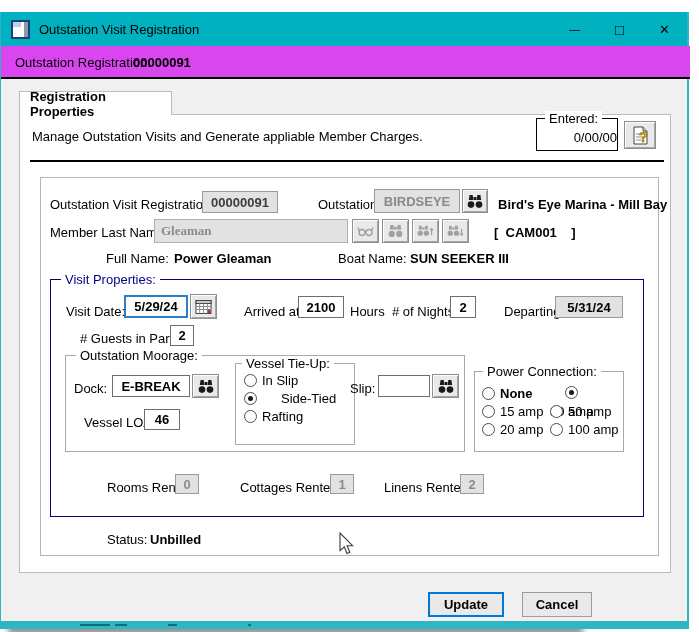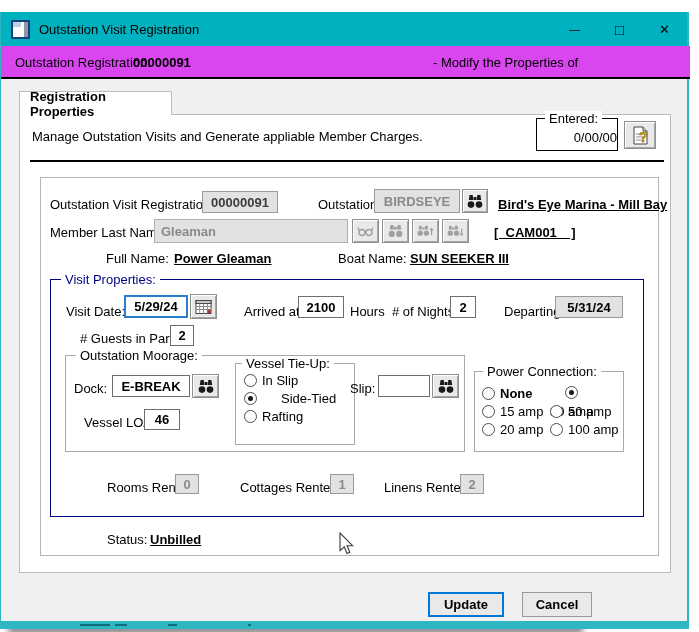--- a/index.html
+++ b/index.html
@@ -26,30 +26,30 @@
   .hdr .lbl{position:absolute;left:14px;top:9px;}
   .hdr .num{position:absolute;left:132px;top:9px;font-weight:bold;}
   .hdr .mod{position:absolute;left:432px;top:9px;}
   
   .tab{position:absolute;left:18px;top:79px;width:153px;height:24px;background:#fff;
        border:1px solid #bcbcbc;border-bottom:none;z-index:3;font-weight:bold;
        display:flex;align-items:center;padding-left:10px;}
   .panel{position:absolute;left:18px;top:102px;width:652px;height:459px;background:#fff;
          border:1px solid #bcbcbc;z-index:2;}
   .abs{position:absolute;}
-  .b{font-weight:bold;text-decoration:underline;}
+  .b{font-weight:bold;}
   
   .groupbox{position:absolute;border:1px solid #a8a8a8;}
   .groupbox.navy{border-color:#000080;}
   .legend{position:absolute;top:-8px;left:10px;background:#fff;padding:0 4px;white-space:nowrap;}
   .legend.navy{color:#000080;}
   
   .field{position:absolute;border:1px solid #6e6e6e;background:#fff;font-weight:bold;
          display:flex;align-items:center;justify-content:center;font-size:13px;}
-  .field.left{justify-content:flex-start;padding-left:6px;}
+  .field.left{justify-content:flex-start;padding-left:6px;font-family:Liberation Serif, serif;}
   .field.gray{background:#e2e2e2;border-color:#9a9a9a;}
   .field.dim{color:#8a8a8a;}
   .field.focus{border:2px solid #2a7ece;}
   
   .tool-btn{position:absolute;background:#e9e9e9;border:1px solid #8f8f8f;
             box-shadow:inset 1px 1px 0 #ffffff, inset -1px -1px 0 #a6a6a6;
             display:flex;align-items:center;justify-content:center;cursor:default;}
   .tool-btn.disabled{color:#a7a7a7;}
   .tool-btn svg{display:block;}
   
@@ -84,21 +84,20 @@
       <div class="win-controls">
         <div class="win-btn" style="font-size:11px;">—</div>
         <div class="win-btn" style="font-size:15px;">□</div>
         <div class="win-btn" style="font-size:13px;">✕</div>
       </div>
     </div>
 
     <div class="hdr">
       <span class="lbl">Outstation Registration:</span>
       <span class="num">00000091</span>
-      <span class="mod">- Modify the Properties of</span>
     </div>
 
     <div class="tab">
       <span>Registration Properties</span>
     </div>
 
     <div class="panel">
 
       <span class="abs" style="left:12px;top:14px;">Manage Outstation Visits and Generate appliable Member Charges.</span>
 

